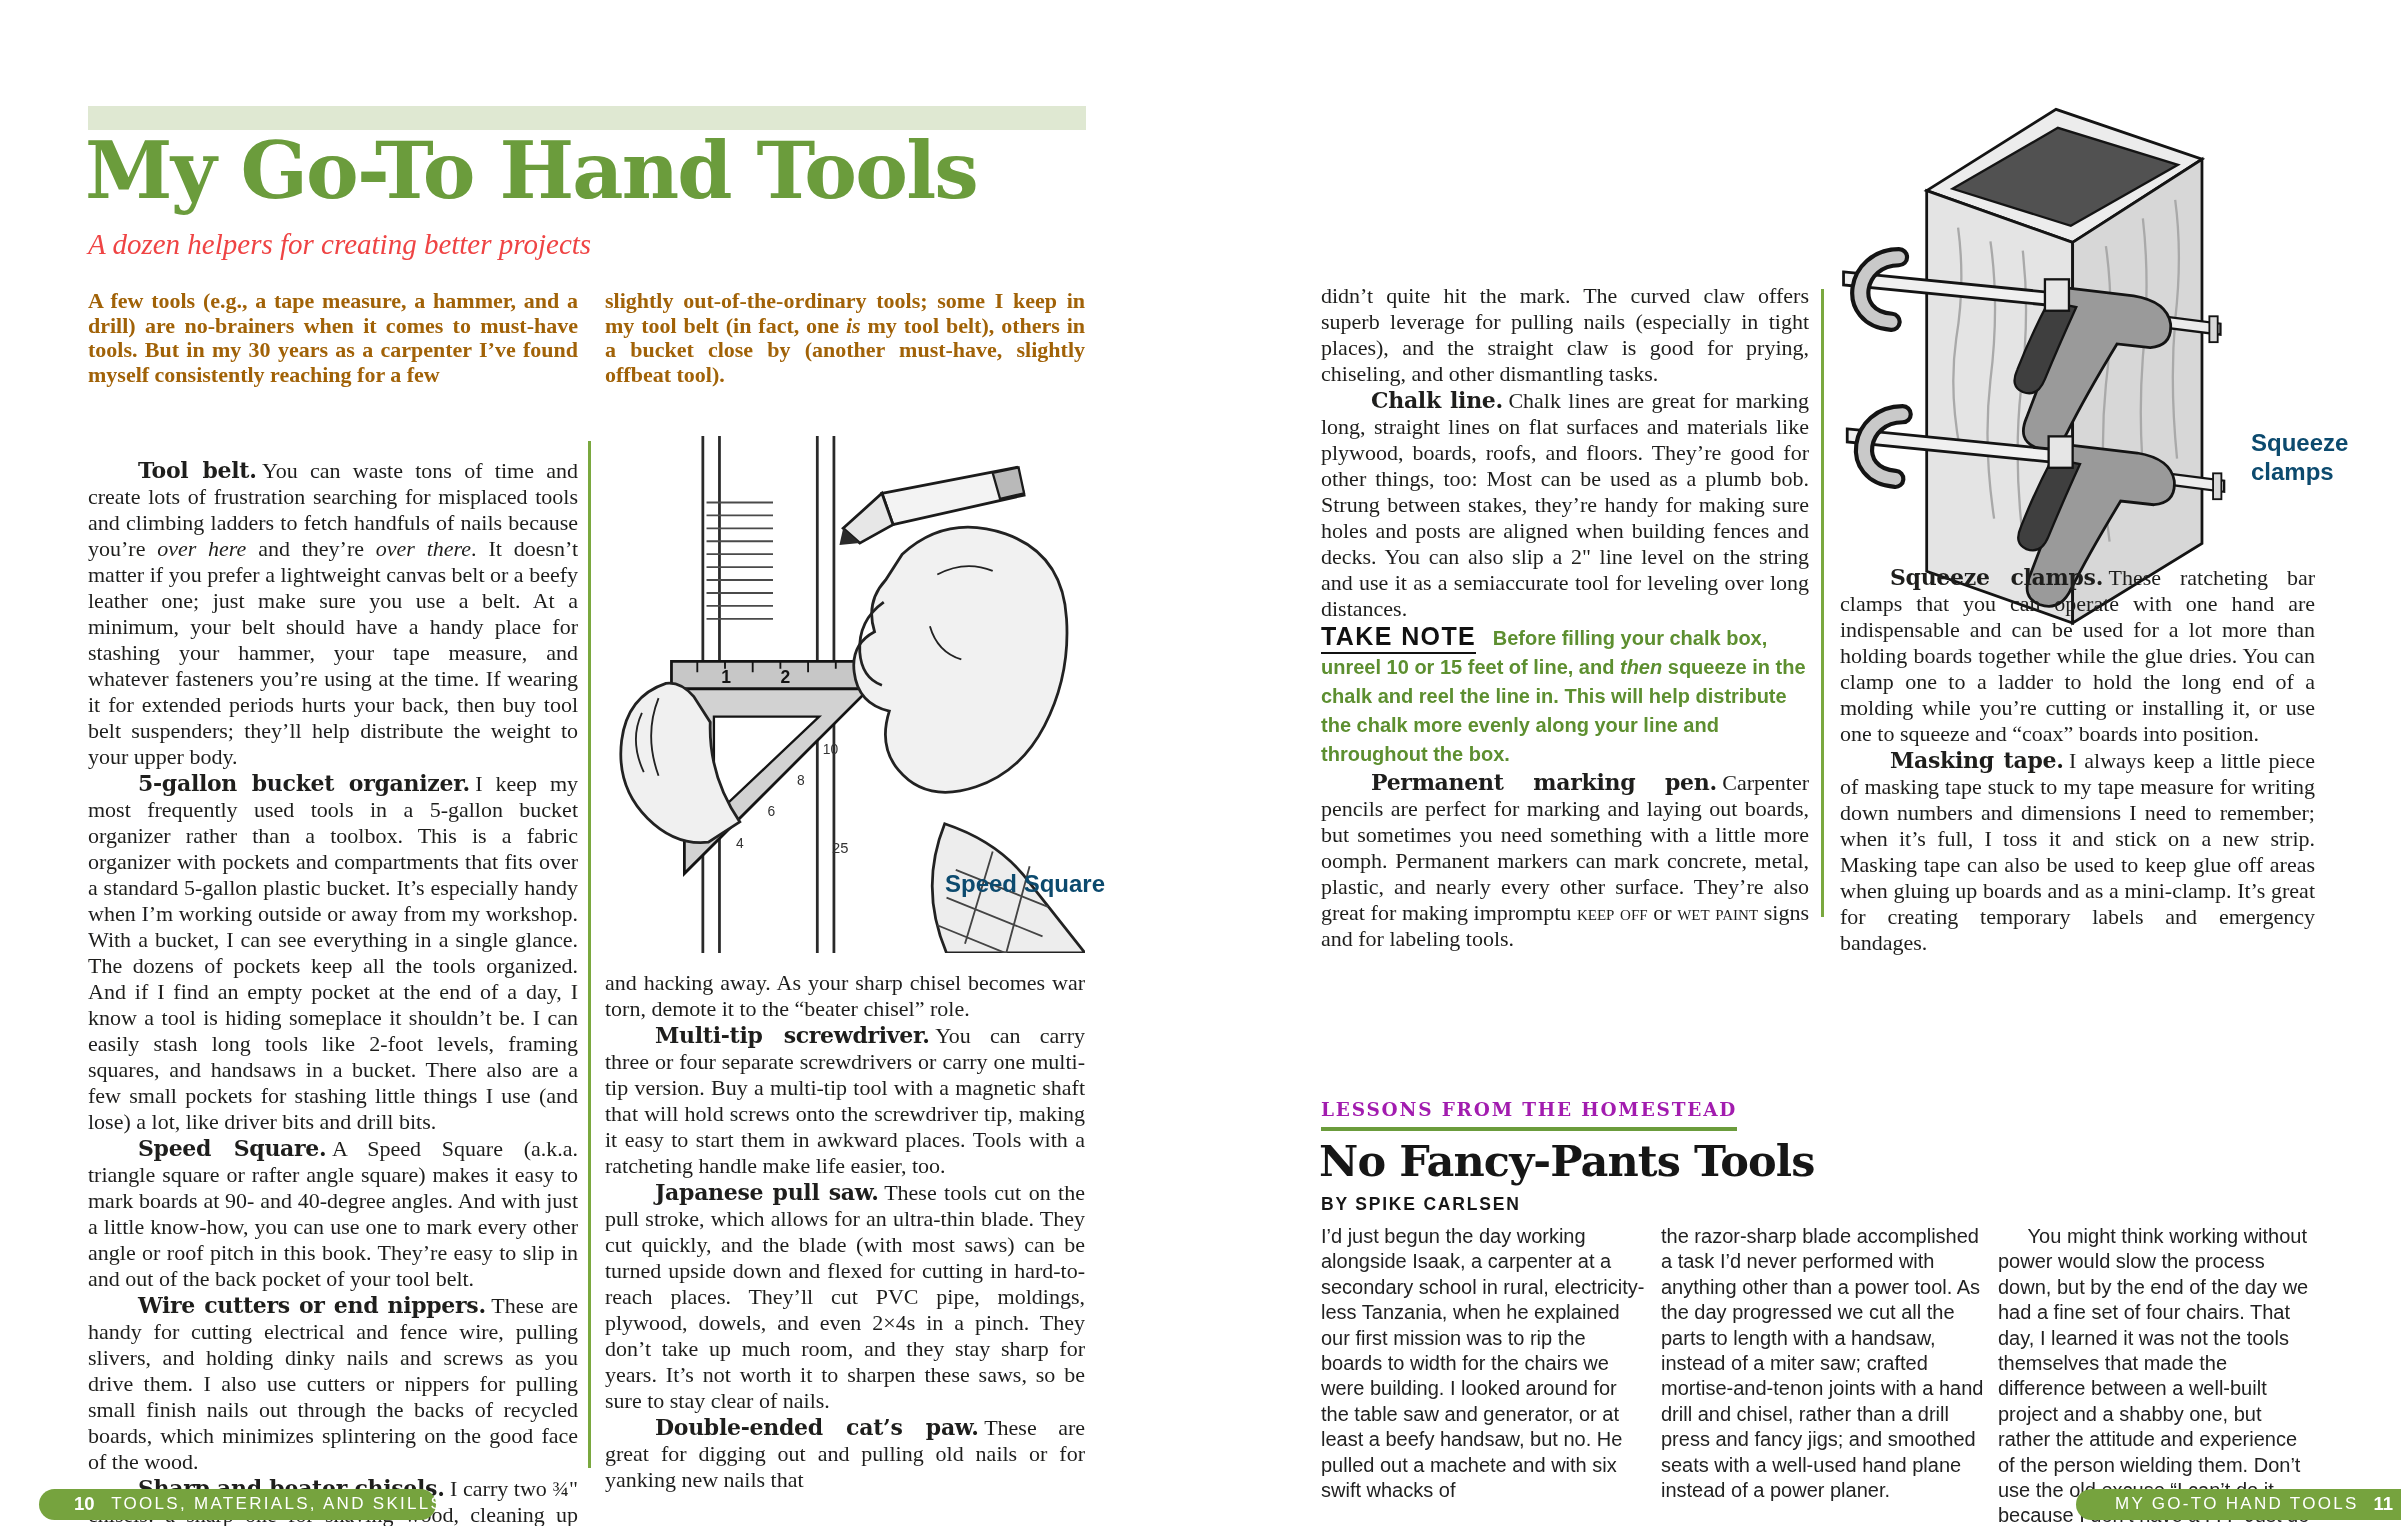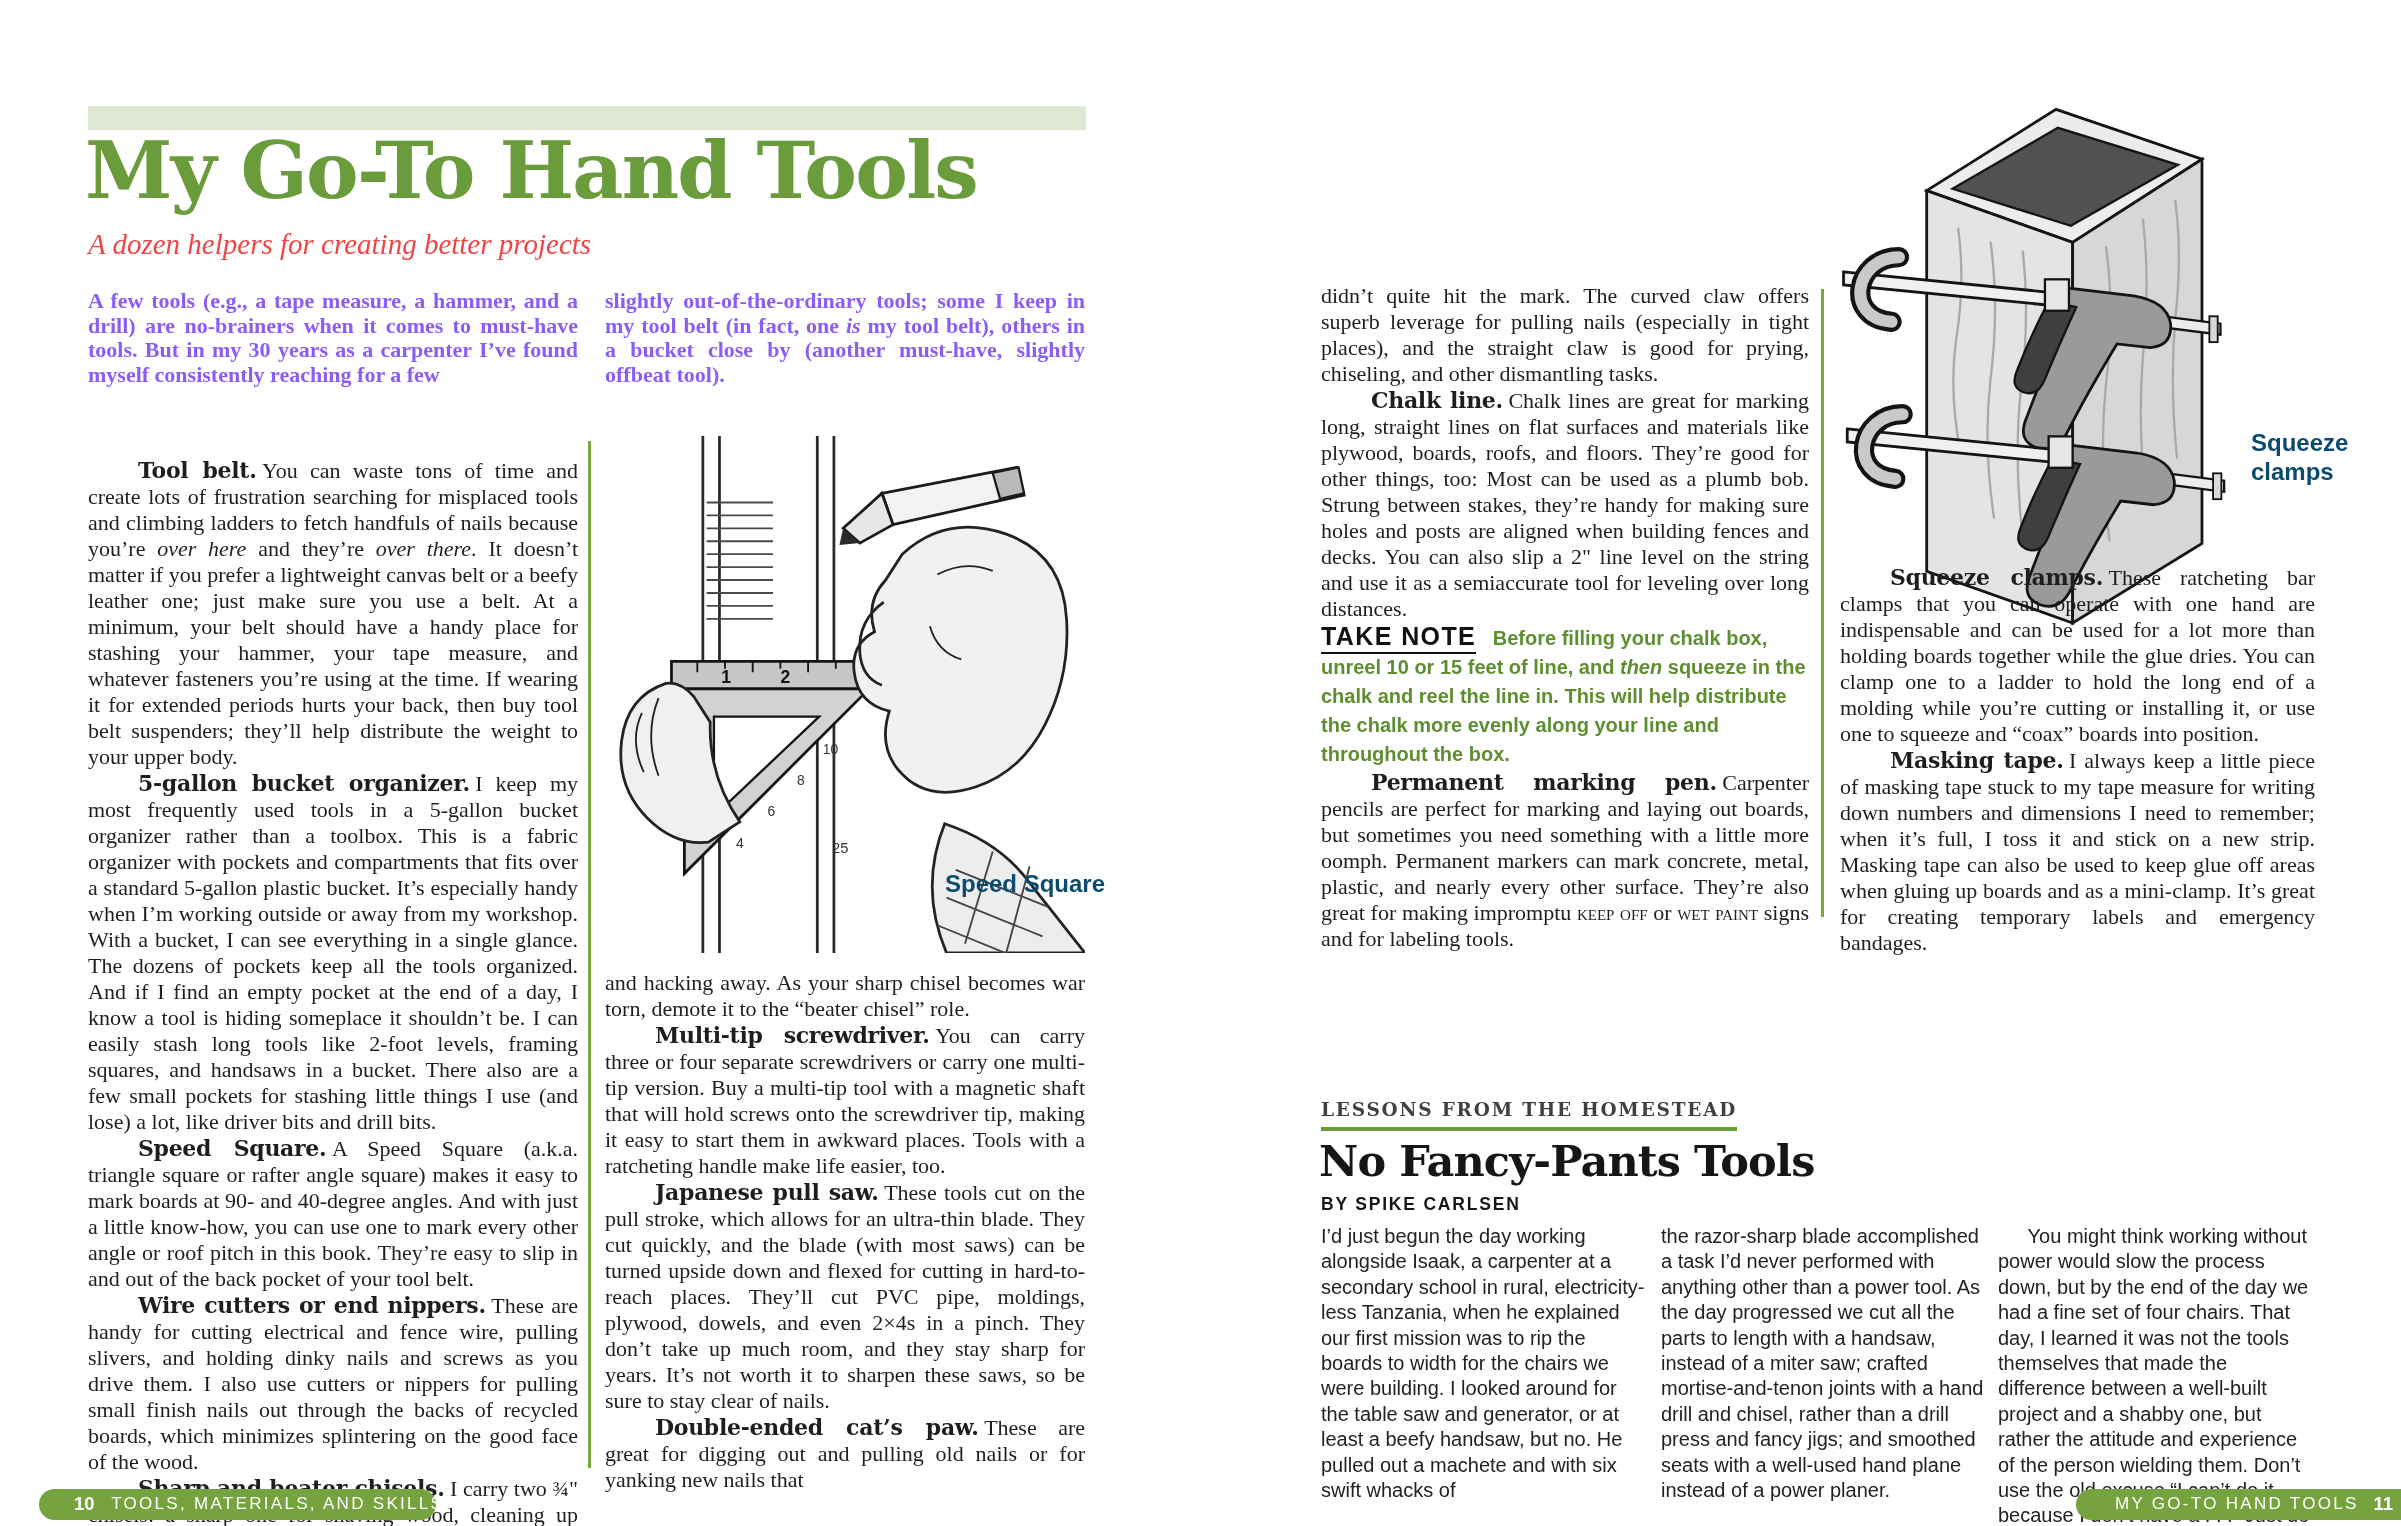--- a/index.html
+++ b/index.html
@@ -7,21 +7,21 @@
         font-family:"Liberation Serif",serif;color:#1e1e1c;}
   .abs{position:absolute;margin-top:41px;}
 
   
   .eyebrow-bar{left:88px;top:65px;width:998px;height:24px;background:#dfe8d2;}
   .main-title{left:85px;top:85px;font-family:"DejaVu Serif",serif;font-weight:700;
               font-size:79px;line-height:89px;color:#6b9c3c;letter-spacing:-1.8px;white-space:nowrap;}
   .subtitle{left:88px;top:187px;font-style:italic;font-size:29px;color:#ef4444;white-space:nowrap;}
 
   
-  .intro{font-weight:700;font-size:22px;line-height:24.5px;color:#8b5cf6;text-align:justify;}
+  .intro{font-weight:700;font-size:22px;line-height:24.5px;color:#a16207;text-align:justify;}
   .intro-c1{left:88px;top:248px;width:490px;}
   .intro-c2{left:605px;top:248px;width:480px;}
 
   
   .serifcol{font-size:22px;line-height:26px;text-align:justify;color:#1e1e1c;}
   .serifcol p{margin:0;}
   p.ind{text-indent:50px;}
   .runin{font-family:"DejaVu Serif",serif;font-weight:700;padding-right:5.5px;letter-spacing:-0.3px;}
   .lp-col1{left:88px;top:416px;width:490px;}
   .lp-col2{left:605px;top:929px;width:480px;}
@@ -38,21 +38,21 @@
   .tn-label{color:#111;border-bottom:2.8px solid #111;padding-bottom:1.8px;margin-right:16.6px;
             letter-spacing:1.4px;font-size:25px;}
   .after-note{margin-top:14.8px;}
 
   
   .caption{font-family:"Liberation Sans",sans-serif;font-weight:700;font-size:24px;
            line-height:28px;color:#0c4a6e;white-space:nowrap;}
 
   
   .kicker{left:1321px;top:1058px;font-family:"DejaVu Serif",serif;font-weight:700;font-size:18.5px;
-          letter-spacing:1.8px;color:#404040;border-bottom:4.6px solid #6b9c3c;padding-bottom:6.5px;}
+          letter-spacing:1.8px;color:#a21caf;border-bottom:4.6px solid #6b9c3c;padding-bottom:6.5px;}
   .hs-title{left:1319px;top:1095px;font-family:"DejaVu Serif",serif;font-weight:700;
             font-size:43px;line-height:50px;color:#161616;letter-spacing:-0.9px;white-space:nowrap;}
   .byline{left:1321px;top:1153px;font-family:"Liberation Sans",sans-serif;font-weight:700;
           font-size:17.5px;letter-spacing:1.8px;color:#161616;}
   .hs-col{top:1183px;width:325px;font-family:"Liberation Sans",sans-serif;font-size:20px;
           line-height:25.4px;color:#222;text-align:left;}
   .hs-c1{left:1321px;}
   .hs-c2{left:1661px;}
   .hs-c3{left:1998px;width:319px;text-indent:29.6px;}
 

